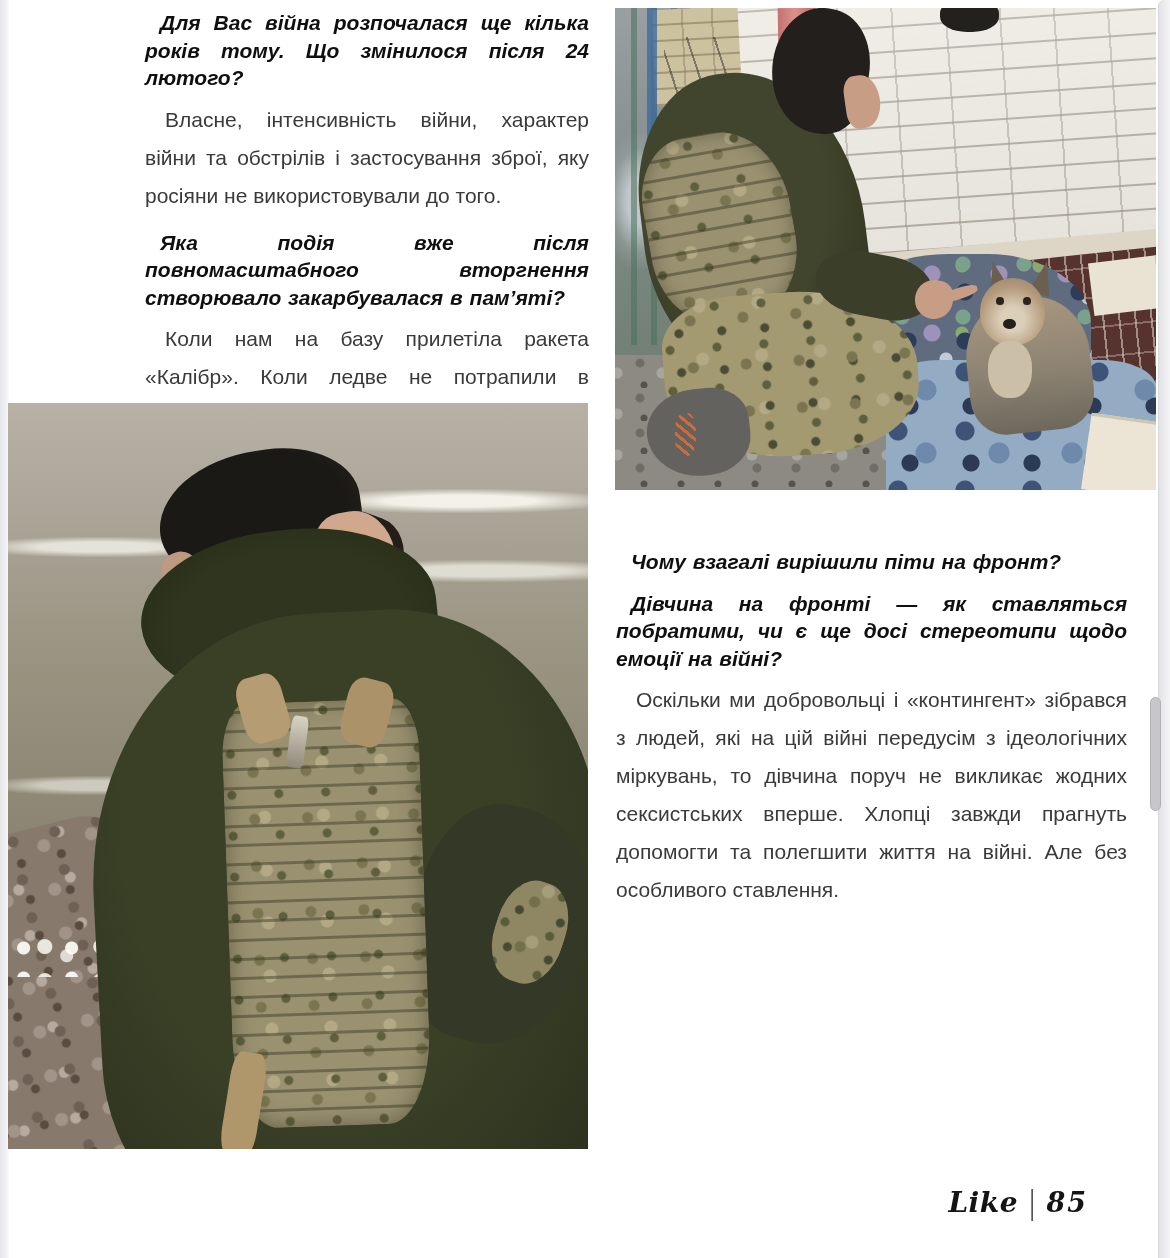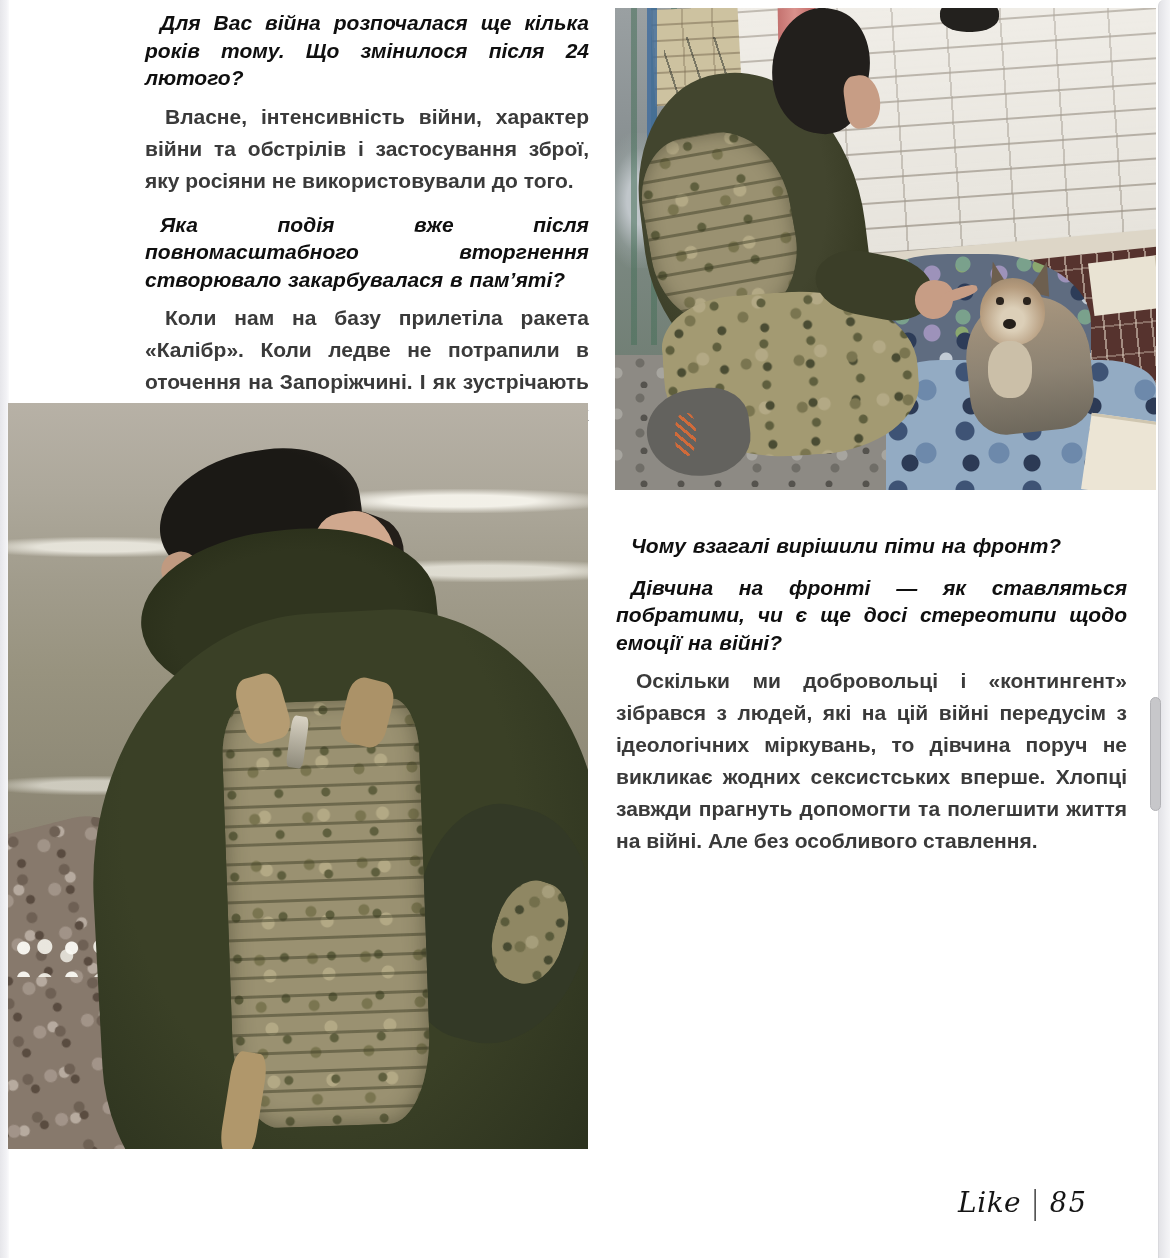--- a/index.html
+++ b/index.html
@@ -4,46 +4,46 @@
 <style>
   html,body{margin:0;padding:0;}
   body{
     width:1170px;height:1258px;position:relative;overflow:hidden;
     background:#ffffff;
     font-family:"Liberation Sans", sans-serif;
   }
   
   .col{position:absolute;}
   #left-col{left:145px;top:9px;width:444px;}
-  #right-col{left:616px;top:532px;width:511px;}
+  #right-col{left:616px;top:548px;width:511px;}
   .question{
     font-weight:bold;font-style:italic;font-size:21px;line-height:27.5px;
     text-align:justify;text-indent:15px;color:#0f0f0f;margin:14px 0 0 0;
     word-spacing:1px;
   }
   .question:first-child{margin-top:0;}
   .answer{
-    font-size:21px;line-height:32px;text-align:justify;text-indent:20px;
-    color:#3a3a3a;margin:9px 0 0 0;font-weight:bold;
+    font-size:21px;line-height:38px;text-align:justify;text-indent:20px;
+    color:#3a3a3a;margin:9px 0 0 0;
   }
   
   #page-edge-left{position:absolute;left:0;top:0;width:9px;height:1258px;
     background:linear-gradient(90deg,#e6e6ea 0%,#f2f2f5 70%,#fbfbfc 100%);}
   #scrollbar-track{position:absolute;left:1158px;top:0;width:12px;height:1258px;
     background:linear-gradient(90deg,#e3e3e7 0%,#efeff2 60%,#f6f6f8 100%);
     border-left:1px solid #d9d9dd;border-radius:6px 0 0 0;}
   #scrollbar-thumb{position:absolute;left:1150px;top:697px;width:9px;height:112px;
     background:#c7c7ca;border:1px solid #b2b2b6;border-radius:6px;}
   
   #footer{position:absolute;right:82px;top:1184px;display:flex;align-items:center;gap:9px;
     font-family:"DejaVu Serif", serif;font-style:italic;color:#141414;}
-  #footer .logo{font-size:28px;font-weight:normal;letter-spacing:0.5px;}
+  #footer .logo{font-size:28px;font-weight:bold;letter-spacing:0.5px;}
   #footer .divider{font-style:normal;font-weight:200;font-size:31px;color:#3c3c3c;
     transform:scaleX(.6);}
-  #footer .pageno{font-size:27px;font-weight:normal;letter-spacing:2px;}
+  #footer .pageno{font-size:27px;font-weight:bold;letter-spacing:2px;}
   
   .photo{position:absolute;overflow:hidden;box-shadow:inset 0 0 0 1px rgba(0,0,0,.10);}
   .photo *{position:absolute;}
   
   .camo{background-color:#99906a;background-image:
     radial-gradient(circle at 8px 9px,#5f5f3e 4px,transparent 5px),
     radial-gradient(circle at 30px 22px,#7a7550 5px,transparent 6px),
     radial-gradient(circle at 18px 34px,#4a4c33 4px,transparent 5px),
     radial-gradient(circle at 40px 8px,#b3a985 6px,transparent 7px);
     background-size:47px 41px,53px 47px,43px 39px,59px 53px;}

